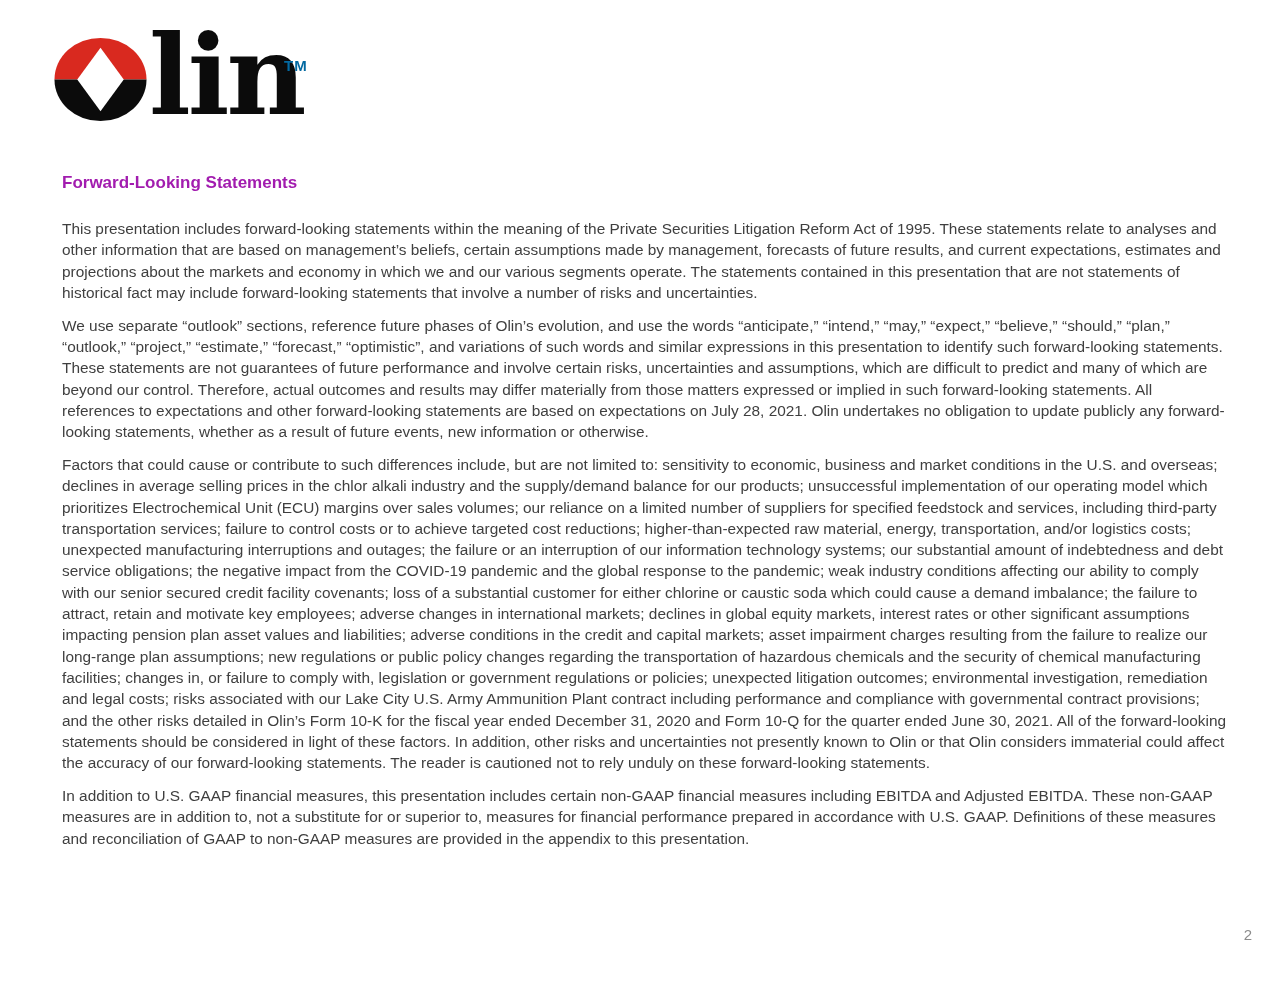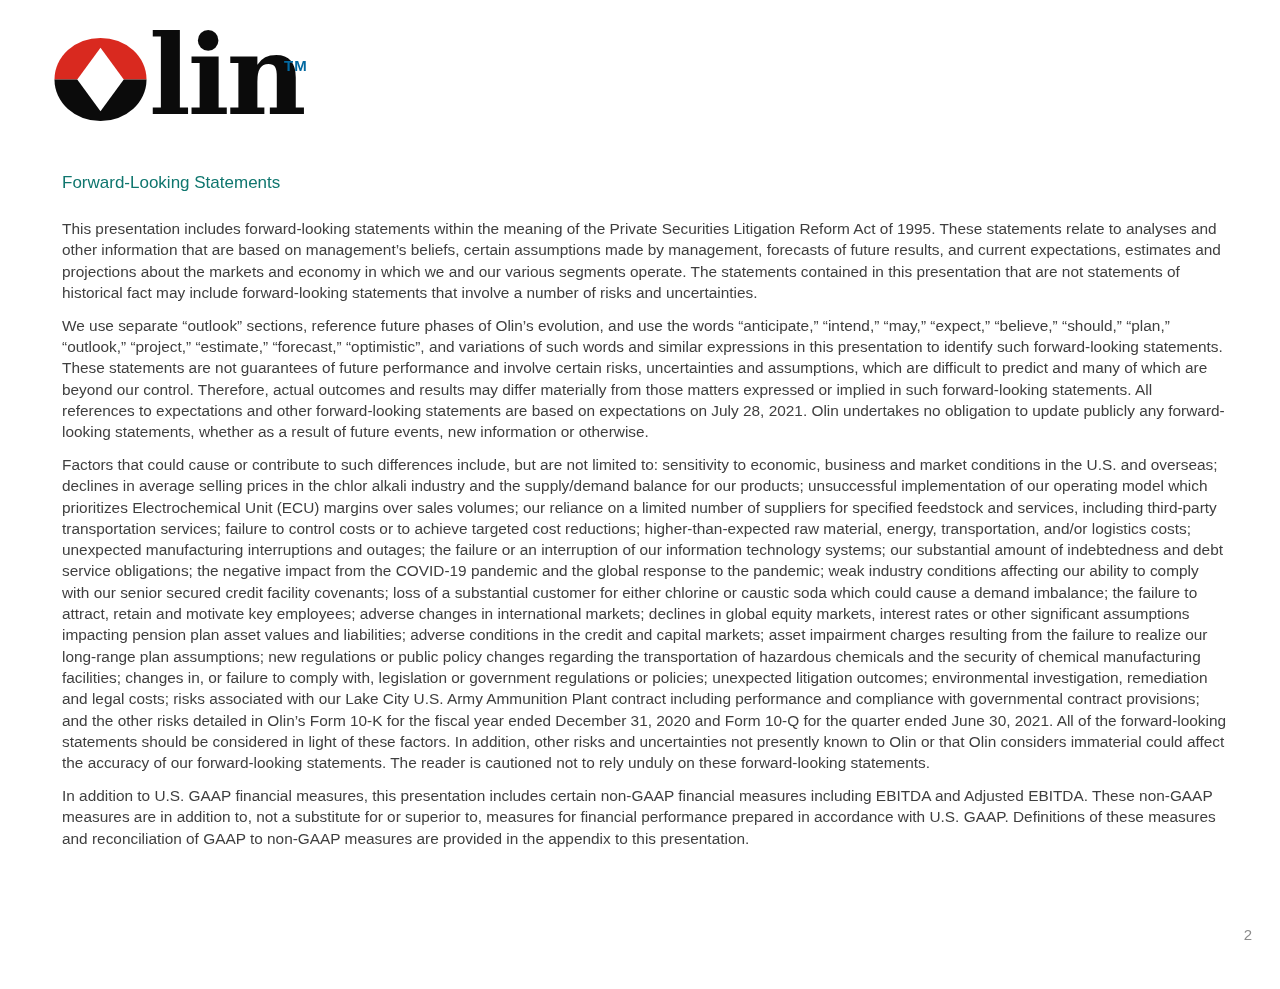--- a/index.html
+++ b/index.html
@@ -59,22 +59,22 @@
     left: 62px;
     top: 172px;
     width: 1167px;
     color: #3f3f3f;
     font-size: 15.4px;
     line-height: 21.3px;
     text-align: left;
   }
   .section-heading {
     font-size: 17px;
-    font-weight: 400;
-    color: #0f766e;
+    font-weight: 700;
+    color: #a21caf;
     margin: 0 0 24px 0;
     line-height: 22px;
   }
   .content p {
     margin: 0 0 11.5px 0;
   }
   
   .page-number {
     position: absolute;
     left: 1232px;

